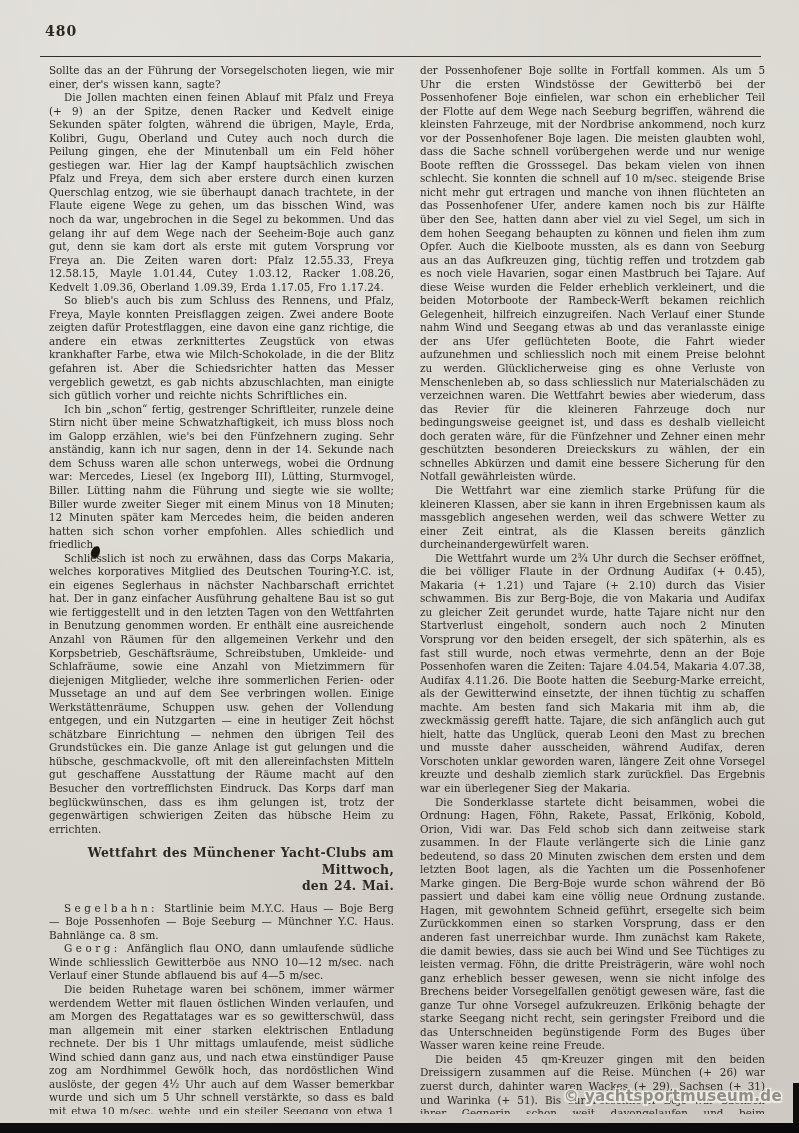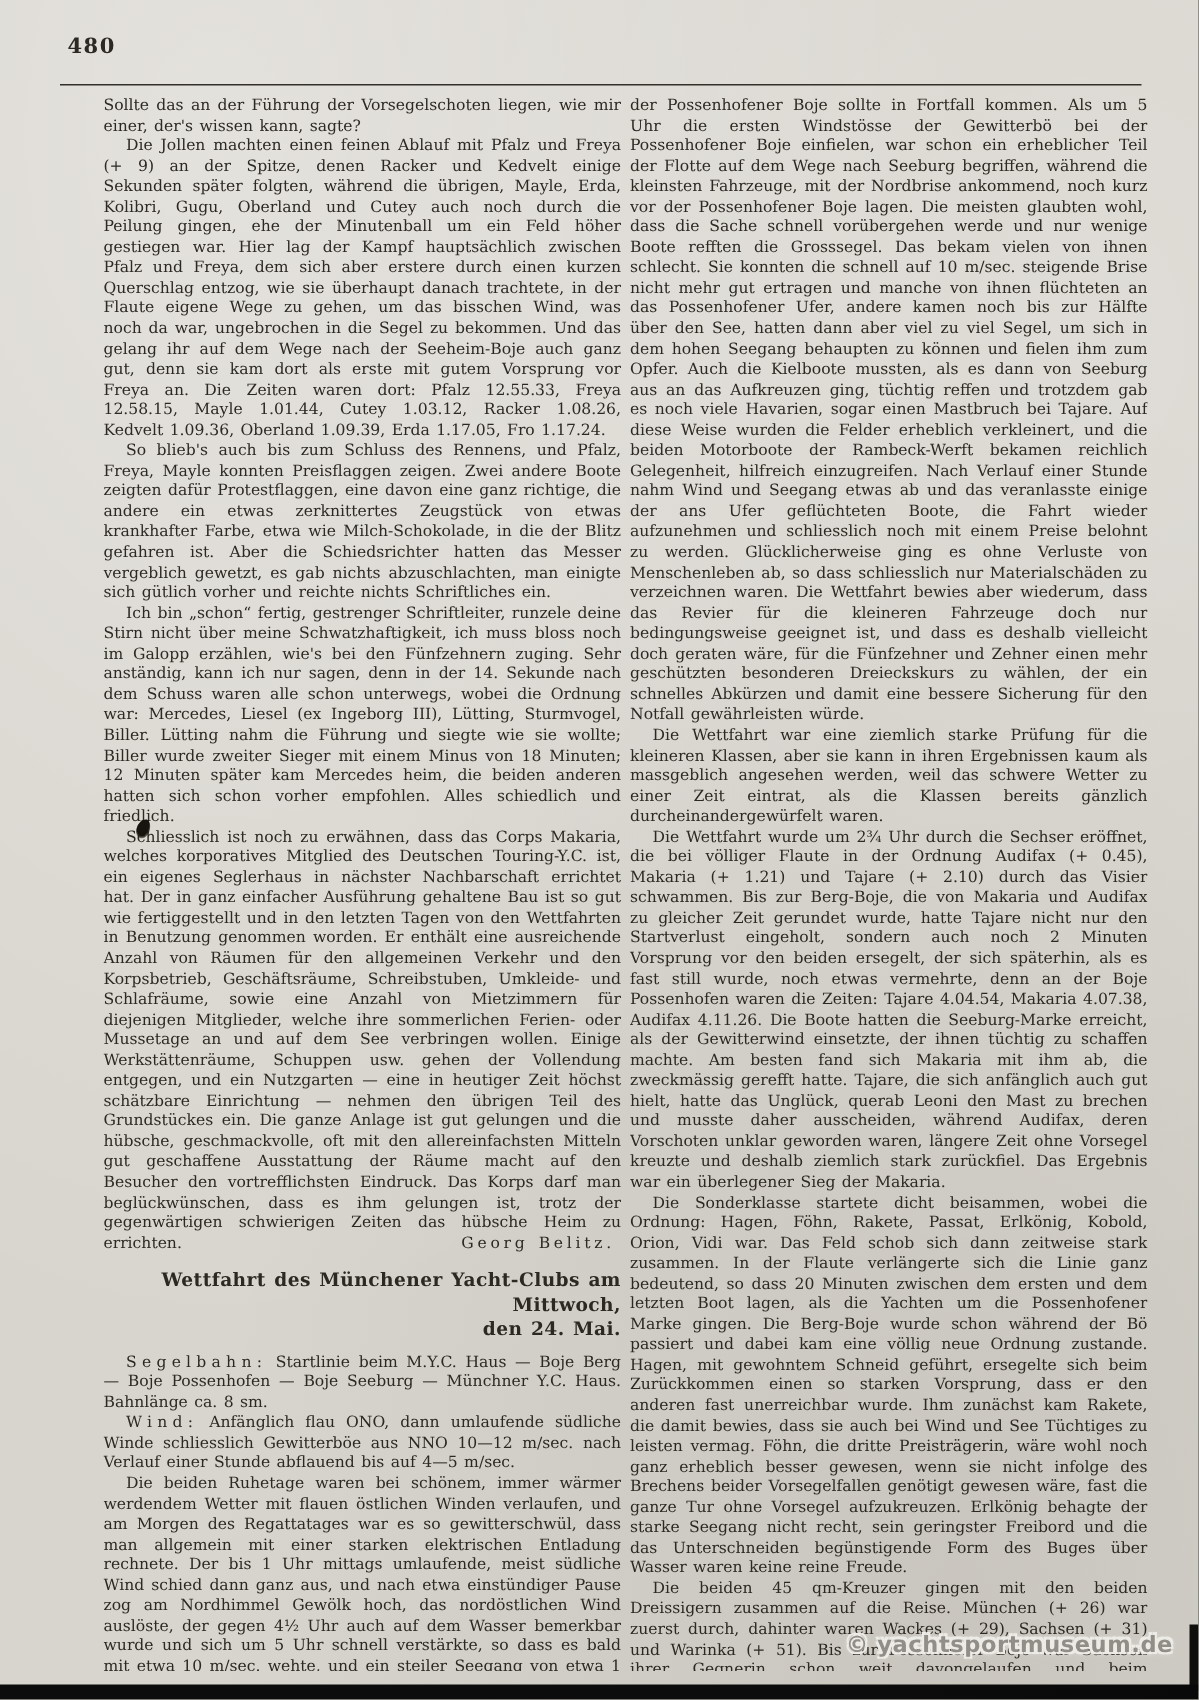--- a/index.html
+++ b/index.html
@@ -29,21 +29,21 @@
     position:absolute;top:56px;left:40px;right:38px;
     border-top:1.7px solid #332f29;
   }
   .col{
     position:absolute;top:64px;width:345px;height:1050px;
     overflow:hidden;
     text-align:justify;
     font-size:10.4px;line-height:13.55px;
     word-spacing:1px;
   }
-  .col-left{left:49px;margin-left:20px;}
+  .col-left{left:49px;}
   .col-right{left:420px;}
   .col p{margin:0;text-indent:15px;}
   .col p.noindent{text-indent:0;}
   .lead{letter-spacing:3.5px;}
   .heading{
     text-align:right;font-weight:bold;
     font-size:12.4px;line-height:16.5px;letter-spacing:.3px;
     margin:9px 0 7px;
   }
   .heading .hl{display:block;text-indent:0;}
@@ -84,29 +84,26 @@
 
   <div class="page-number">480</div>
   <div class="header-rule"></div>
 
   <div class="col col-left">
     <p class="noindent">Sollte das an der Führung der Vorsegelschoten liegen, wie mir einer, der's wissen kann, sagte?</p>
     <p>Die Jollen machten einen feinen Ablauf mit Pfalz und Freya (+ 9) an der Spitze, denen Racker und Kedvelt einige Sekunden später folgten, während die übrigen, Mayle, Erda, Kolibri, Gugu, Oberland und Cutey auch noch durch die Peilung gingen, ehe der Minutenball um ein Feld höher gestiegen war. Hier lag der Kampf hauptsächlich zwischen Pfalz und Freya, dem sich aber erstere durch einen kurzen Querschlag entzog, wie sie überhaupt danach trachtete, in der Flaute eigene Wege zu gehen, um das bisschen Wind, was noch da war, ungebrochen in die Segel zu bekommen. Und das gelang ihr auf dem Wege nach der Seeheim-Boje auch ganz gut, denn sie kam dort als erste mit gutem Vorsprung vor Freya an. Die Zeiten waren dort: Pfalz 12.55.33, Freya 12.58.15, Mayle 1.01.44, Cutey 1.03.12, Racker 1.08.26, Kedvelt 1.09.36, Oberland 1.09.39, Erda 1.17.05, Fro 1.17.24.</p>
     <p>So blieb's auch bis zum Schluss des Rennens, und Pfalz, Freya, Mayle konnten Preisflaggen zeigen. Zwei andere Boote zeigten dafür Protestflaggen, eine davon eine ganz richtige, die andere ein etwas zerknittertes Zeugstück von etwas krankhafter Farbe, etwa wie Milch-Schokolade, in die der Blitz gefahren ist. Aber die Schiedsrichter hatten das Messer vergeblich gewetzt, es gab nichts abzuschlachten, man einigte sich gütlich vorher und reichte nichts Schriftliches ein.</p>
     <p>Ich bin „schon“ fertig, gestrenger Schriftleiter, runzele deine Stirn nicht über meine Schwatzhaftigkeit, ich muss bloss noch im Galopp erzählen, wie's bei den Fünfzehnern zuging. Sehr anständig, kann ich nur sagen, denn in der 14. Sekunde nach dem Schuss waren alle schon unterwegs, wobei die Ordnung war: Mercedes, Liesel (ex Ingeborg III), Lütting, Sturmvogel, Biller. Lütting nahm die Führung und siegte wie sie wollte; Biller wurde zweiter Sieger mit einem Minus von 18 Minuten; 12 Minuten später kam Mercedes heim, die beiden anderen hatten sich schon vorher empfohlen. Alles schiedlich und friedlich.</p>
     <p>Schliesslich ist noch zu erwähnen, dass das Corps Makaria, welches korporatives Mitglied des Deutschen Touring-Y.C. ist, ein eigenes Seglerhaus in nächster Nachbarschaft errichtet hat. Der in ganz einfacher Ausführung gehaltene Bau ist so gut wie fertiggestellt und in den letzten Tagen von den Wettfahrten in Benutzung genommen worden. Er enthält eine ausreichende Anzahl von Räumen für den allgemeinen Verkehr und den Korpsbetrieb, Geschäftsräume, Schreibstuben, Umkleide- und Schlafräume, sowie eine Anzahl von Mietzimmern für diejenigen Mitglieder, welche ihre sommerlichen Ferien- oder Mussetage an und auf dem See verbringen wollen. Einige Werkstättenräume, Schuppen usw. gehen der Vollendung entgegen, und ein Nutzgarten — eine in heutiger Zeit höchst schätzbare Einrichtung — nehmen den übrigen Teil des Grundstückes ein. Die ganze Anlage ist gut gelungen und die hübsche, geschmackvolle, oft mit den allereinfachsten Mitteln gut geschaffene Ausstattung der Räume macht auf den Besucher den vortrefflichsten Eindruck. Das Korps darf man beglückwünschen, dass es ihm gelungen ist, trotz der gegenwärtigen schwierigen Zeiten das hübsche Heim zu errichten.</p>
-    <div class="author-line">
-      <span class="author">Georg Belitz.</span>
-    </div>
     <div class="heading">
       <span class="hl">Wettfahrt des Münchener Yacht-Clubs am Mittwoch,</span>
       <span class="hl">den 24. Mai.</span>
     </div>
     <p><span class="lead">Segelbahn:</span><span> Startlinie beim M.Y.C. Haus — Boje Berg — Boje Possenhofen — Boje Seeburg — Münchner Y.C. Haus. Bahnlänge ca. 8 sm.</span></p>
-    <p><span class="lead">Wind:</span><span> Anfänglich flau ONO, dann umlaufende südliche Winde schliesslich Gewitterböe aus NNO 10—12 m/sec. nach Verlauf einer Stunde abflauend bis auf 4—5 m/sec.</span></p>
+    <p><span class="lead">Georg:</span><span> Anfänglich flau ONO, dann umlaufende südliche Winde schliesslich Gewitterböe aus NNO 10—12 m/sec. nach Verlauf einer Stunde abflauend bis auf 4—5 m/sec.</span></p>
     <p>Die beiden Ruhetage waren bei schönem, immer wärmer werdendem Wetter mit flauen östlichen Winden verlaufen, und am Morgen des Regattatages war es so gewitterschwül, dass man allgemein mit einer starken elektrischen Entladung rechnete. Der bis 1 Uhr mittags umlaufende, meist südliche Wind schied dann ganz aus, und nach etwa einstündiger Pause zog am Nordhimmel Gewölk hoch, das nordöstlichen Wind auslöste, der gegen 4½ Uhr auch auf dem Wasser bemerkbar wurde und sich um 5 Uhr schnell verstärkte, so dass es bald mit etwa 10 m/sec. wehte, und ein steiler Seegang von etwa 1 m Höhe entstand. Kurz vorher hatten sich — als es noch ganz flau war — die Schiedsrichter zu einer recht erheblichen Bahnabkürzung entschlossen, indem sie die Doppeltur Seeburg—Garatshausen fortfallen liessen, welche die Kielbootklassen eigentlich noch zu machen gehabt hätten, und auch die zweite Umsegelung</p>
   </div>
 
   <div class="col col-right">
     <p class="noindent">der Possenhofener Boje sollte in Fortfall kommen. Als um 5 Uhr die ersten Windstösse der Gewitterbö bei der Possenhofener Boje einfielen, war schon ein erheblicher Teil der Flotte auf dem Wege nach Seeburg begriffen, während die kleinsten Fahrzeuge, mit der Nordbrise ankommend, noch kurz vor der Possenhofener Boje lagen. Die meisten glaubten wohl, dass die Sache schnell vorübergehen werde und nur wenige Boote refften die Grosssegel. Das bekam vielen von ihnen schlecht. Sie konnten die schnell auf 10 m/sec. steigende Brise nicht mehr gut ertragen und manche von ihnen flüchteten an das Possenhofener Ufer, andere kamen noch bis zur Hälfte über den See, hatten dann aber viel zu viel Segel, um sich in dem hohen Seegang behaupten zu können und fielen ihm zum Opfer. Auch die Kielboote mussten, als es dann von Seeburg aus an das Aufkreuzen ging, tüchtig reffen und trotzdem gab es noch viele Havarien, sogar einen Mastbruch bei Tajare. Auf diese Weise wurden die Felder erheblich verkleinert, und die beiden Motorboote der Rambeck-Werft bekamen reichlich Gelegenheit, hilfreich einzugreifen. Nach Verlauf einer Stunde nahm Wind und Seegang etwas ab und das veranlasste einige der ans Ufer geflüchteten Boote, die Fahrt wieder aufzunehmen und schliesslich noch mit einem Preise belohnt zu werden. Glücklicherweise ging es ohne Verluste von Menschenleben ab, so dass schliesslich nur Materialschäden zu verzeichnen waren. Die Wettfahrt bewies aber wiederum, dass das Revier für die kleineren Fahrzeuge doch nur bedingungsweise geeignet ist, und dass es deshalb vielleicht doch geraten wäre, für die Fünfzehner und Zehner einen mehr geschützten besonderen Dreieckskurs zu wählen, der ein schnelles Abkürzen und damit eine bessere Sicherung für den Notfall gewährleisten würde.</p>
     <p>Die Wettfahrt war eine ziemlich starke Prüfung für die kleineren Klassen, aber sie kann in ihren Ergebnissen kaum als massgeblich angesehen werden, weil das schwere Wetter zu einer Zeit eintrat, als die Klassen bereits gänzlich durcheinandergewürfelt waren.</p>
     <p>Die Wettfahrt wurde um 2¾ Uhr durch die Sechser eröffnet, die bei völliger Flaute in der Ordnung Audifax (+ 0.45), Makaria (+ 1.21) und Tajare (+ 2.10) durch das Visier schwammen. Bis zur Berg-Boje, die von Makaria und Audifax zu gleicher Zeit gerundet wurde, hatte Tajare nicht nur den Startverlust eingeholt, sondern auch noch 2 Minuten Vorsprung vor den beiden ersegelt, der sich späterhin, als es fast still wurde, noch etwas vermehrte, denn an der Boje Possenhofen waren die Zeiten: Tajare 4.04.54, Makaria 4.07.38, Audifax 4.11.26. Die Boote hatten die Seeburg-Marke erreicht, als der Gewitterwind einsetzte, der ihnen tüchtig zu schaffen machte. Am besten fand sich Makaria mit ihm ab, die zweckmässig gerefft hatte. Tajare, die sich anfänglich auch gut hielt, hatte das Unglück, querab Leoni den Mast zu brechen und musste daher ausscheiden, während Audifax, deren Vorschoten unklar geworden waren, längere Zeit ohne Vorsegel kreuzte und deshalb ziemlich stark zurückfiel. Das Ergebnis war ein überlegener Sieg der Makaria.</p>
     <p>Die Sonderklasse startete dicht beisammen, wobei die Ordnung: Hagen, Föhn, Rakete, Passat, Erlkönig, Kobold, Orion, Vidi war. Das Feld schob sich dann zeitweise stark zusammen. In der Flaute verlängerte sich die Linie ganz bedeutend, so dass 20 Minuten zwischen dem ersten und dem letzten Boot lagen, als die Yachten um die Possenhofener Marke gingen. Die Berg-Boje wurde schon während der Bö passiert und dabei kam eine völlig neue Ordnung zustande. Hagen, mit gewohntem Schneid geführt, ersegelte sich beim Zurückkommen einen so starken Vorsprung, dass er den anderen fast unerreichbar wurde. Ihm zunächst kam Rakete, die damit bewies, dass sie auch bei Wind und See Tüchtiges zu leisten vermag. Föhn, die dritte Preisträgerin, wäre wohl noch ganz erheblich besser gewesen, wenn sie nicht infolge des Brechens beider Vorsegelfallen genötigt gewesen wäre, fast die ganze Tur ohne Vorsegel aufzukreuzen. Erlkönig behagte der starke Seegang nicht recht, sein geringster Freibord und die das Unterschneiden begünstigende Form des Buges über Wasser waren keine reine Freude.</p>
     <p>Die beiden 45 qm-Kreuzer gingen mit den beiden Dreissigern zusammen auf die Reise. München (+ 26) war zuerst durch, dahinter waren Wackes (+ 29), Sachsen (+ 31) und Warinka (+ 51). Bis zur Possenhofer Boje war Sachsen ihrer Gegnerin schon weit davongelaufen und beim Zurückkreuzen, das Sachsen mit ungerefften Segeln durchführte, liess sie sich ihre beherrschende Stellung nicht mehr rauben. Bei den beiden Dreissigern verlief der erste Teil des Rennens ähnlich, indem Wackes beständig mit sicherer Führung vorauslag. In der Bö wurde Warinka durch Zerreissen des Grosssegels kampfunfähig gemacht und schied aus dem Rennen.</p>
 

